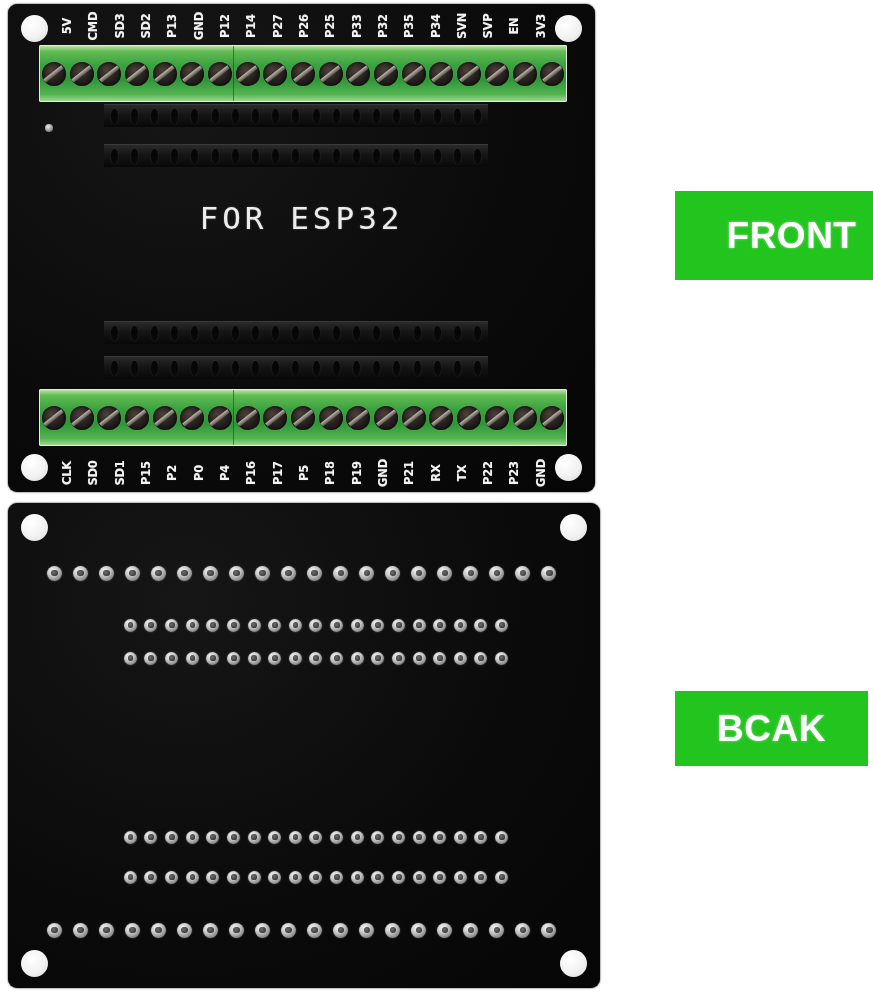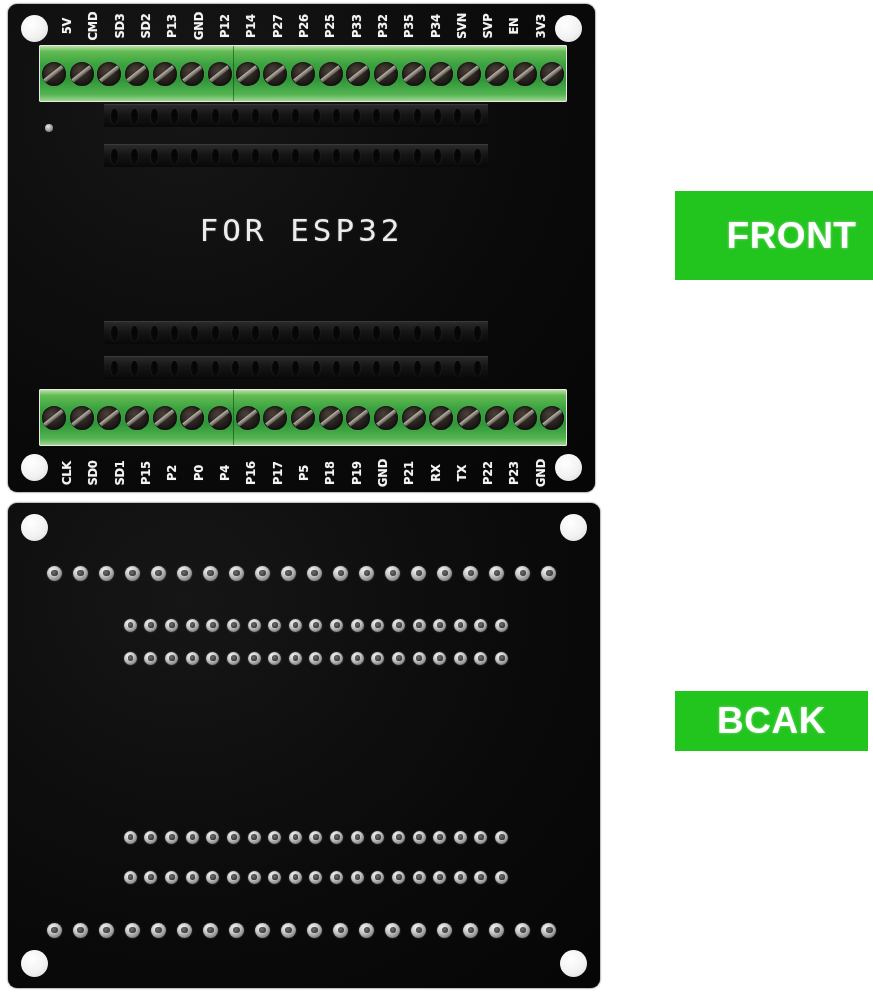--- a/index.html
+++ b/index.html
@@ -184,21 +184,20 @@
   .silk {
     position: absolute;
     left: 0;
     width: 100%;
     text-align: center;
     color: #ededed;
     font-family: "DejaVu Sans Mono", monospace;
     letter-spacing: 4px;
     text-shadow: 0 0 2px rgba(255,255,255,0.30);
     white-space: nowrap;
-    margin-top: 12px;
   }
   .silk-title {
     top: 196px;
     font-size: 31px;
   }
   .silk-sub {
     top: 258px;
     font-size: 25px;
   }
 
@@ -272,21 +271,21 @@
     left: 675px;
     top: 191px;
     width: 193px;
     height: 89px;
     padding-left: 20px;
   }
   .badge-back {
     left: 675px;
     top: 691px;
     width: 193px;
-    height: 60px;
+    height: 75px;
   }
 </style>
 </head>
 <body>
 
 <div class="board board-front">
 
   <div class="hole tl"></div>
   <div class="hole tr"></div>
   <div class="hole bl"></div>

